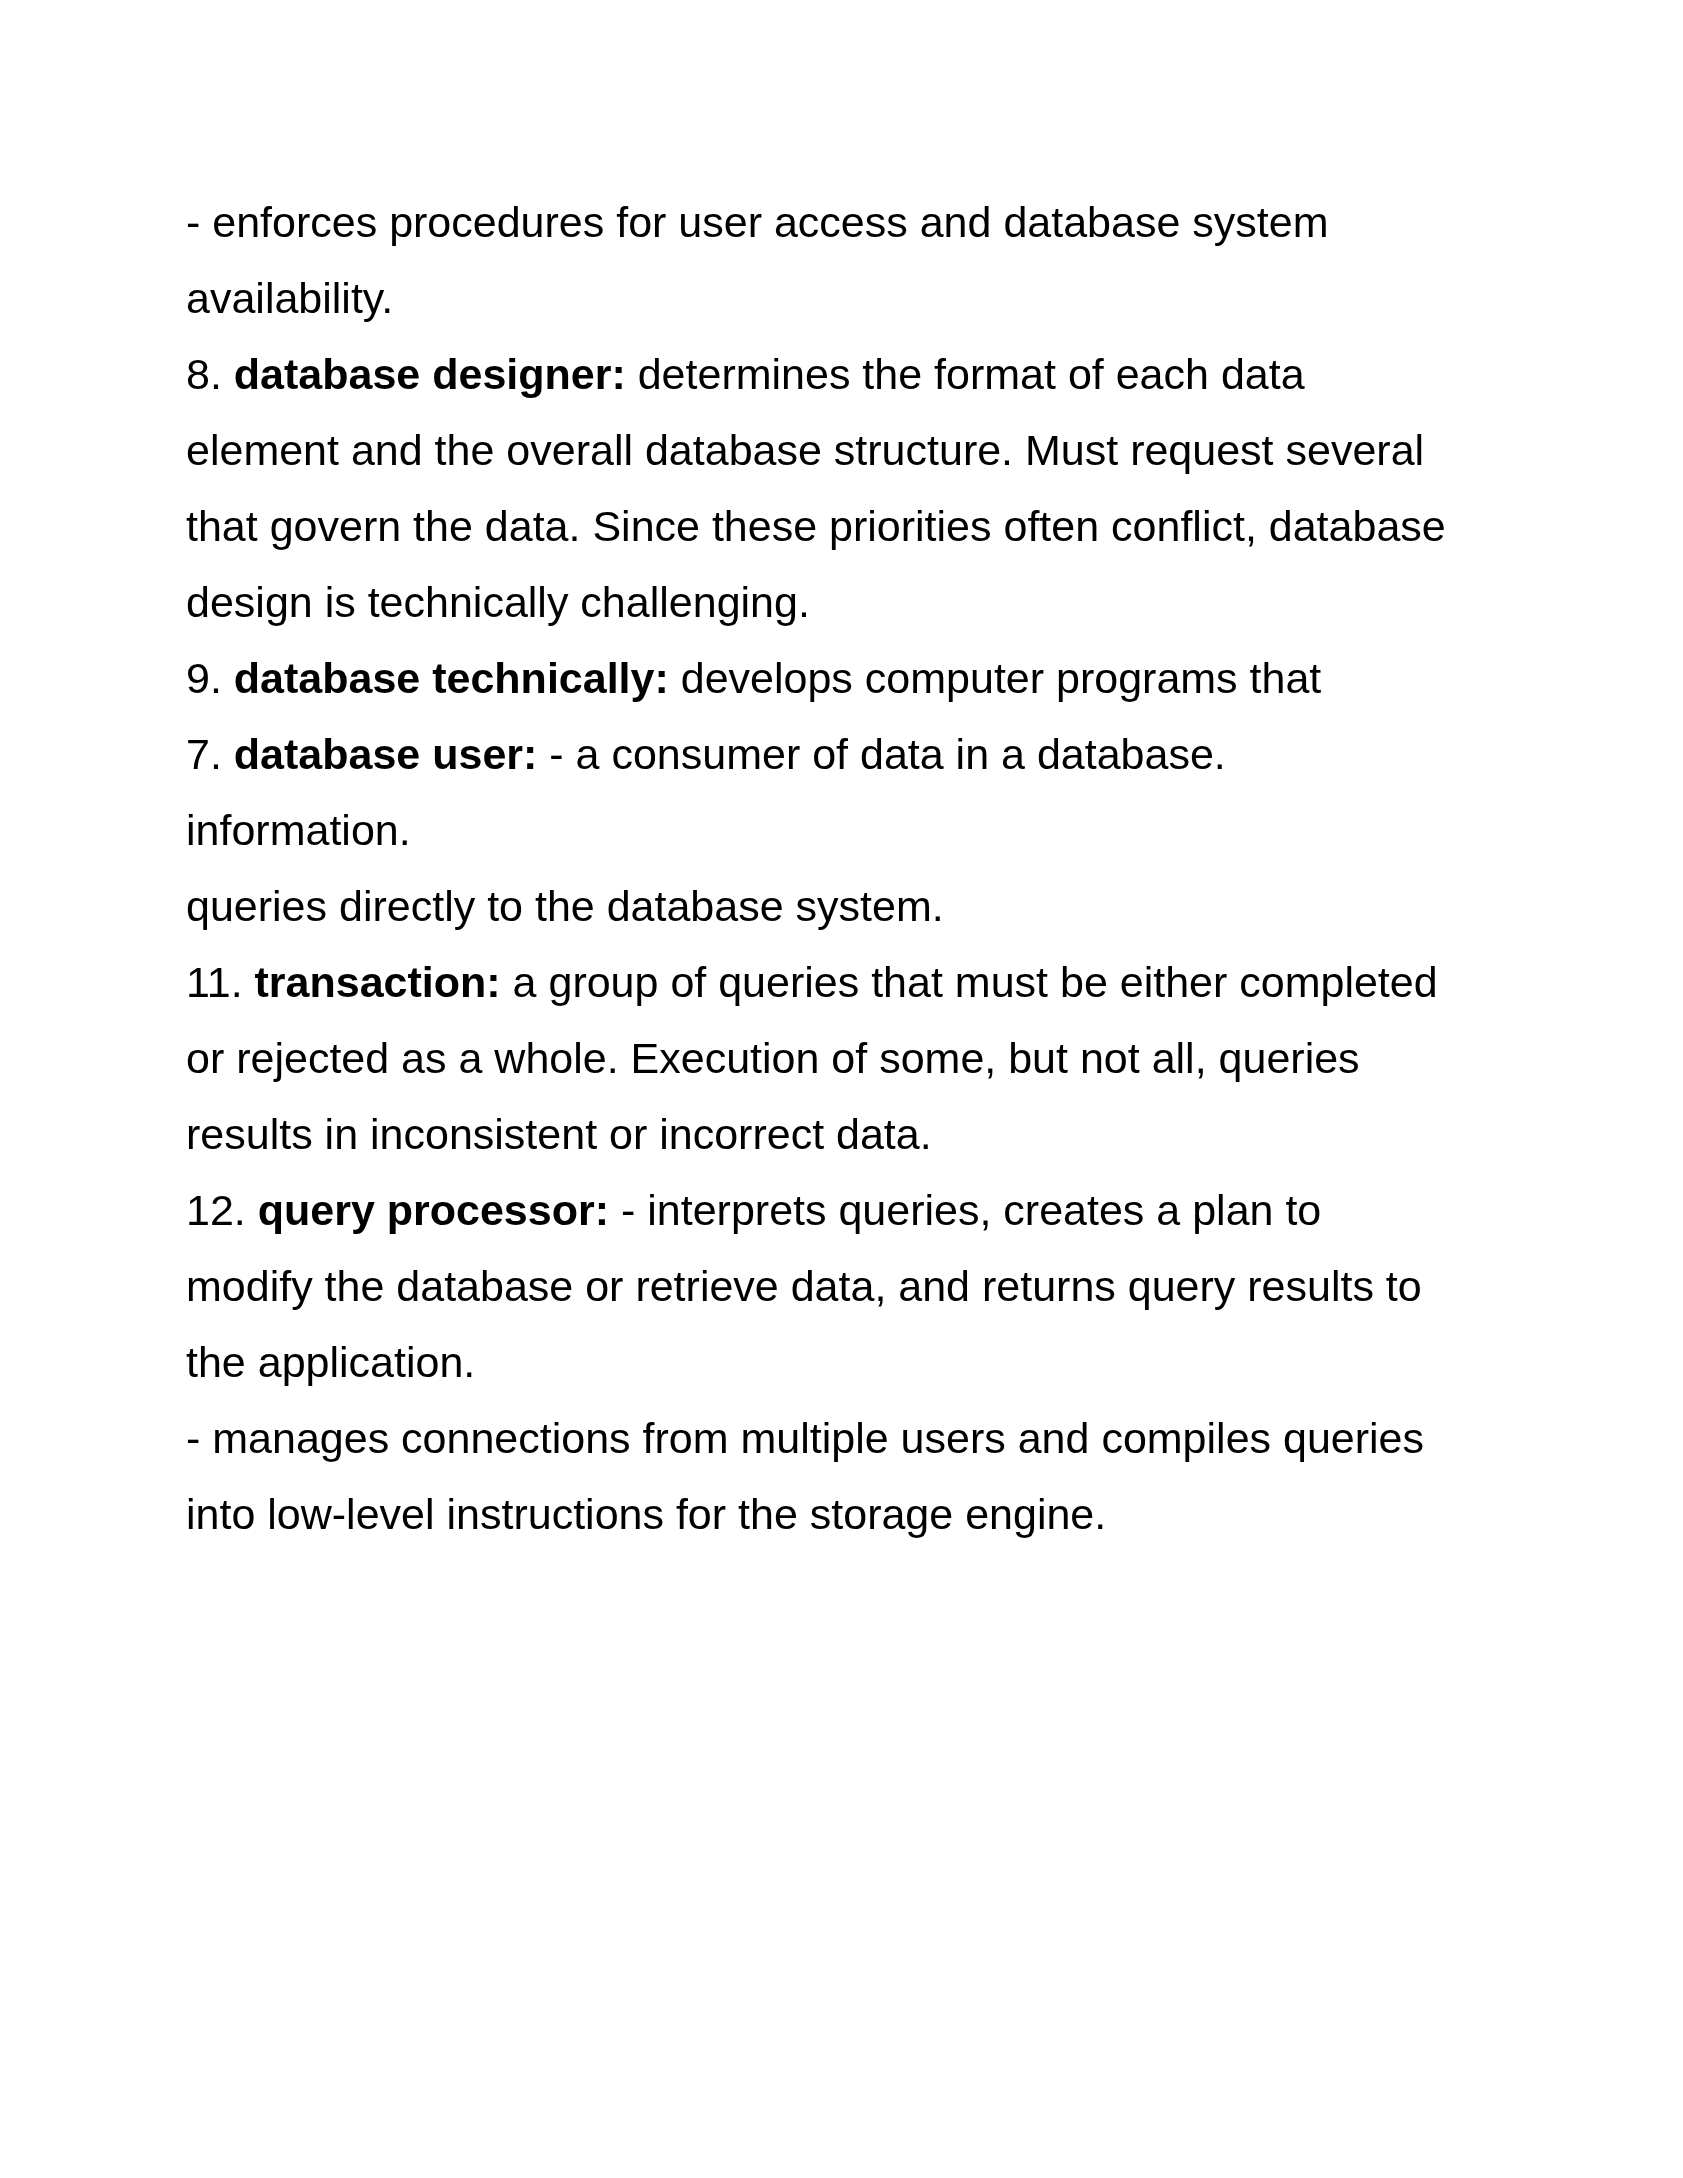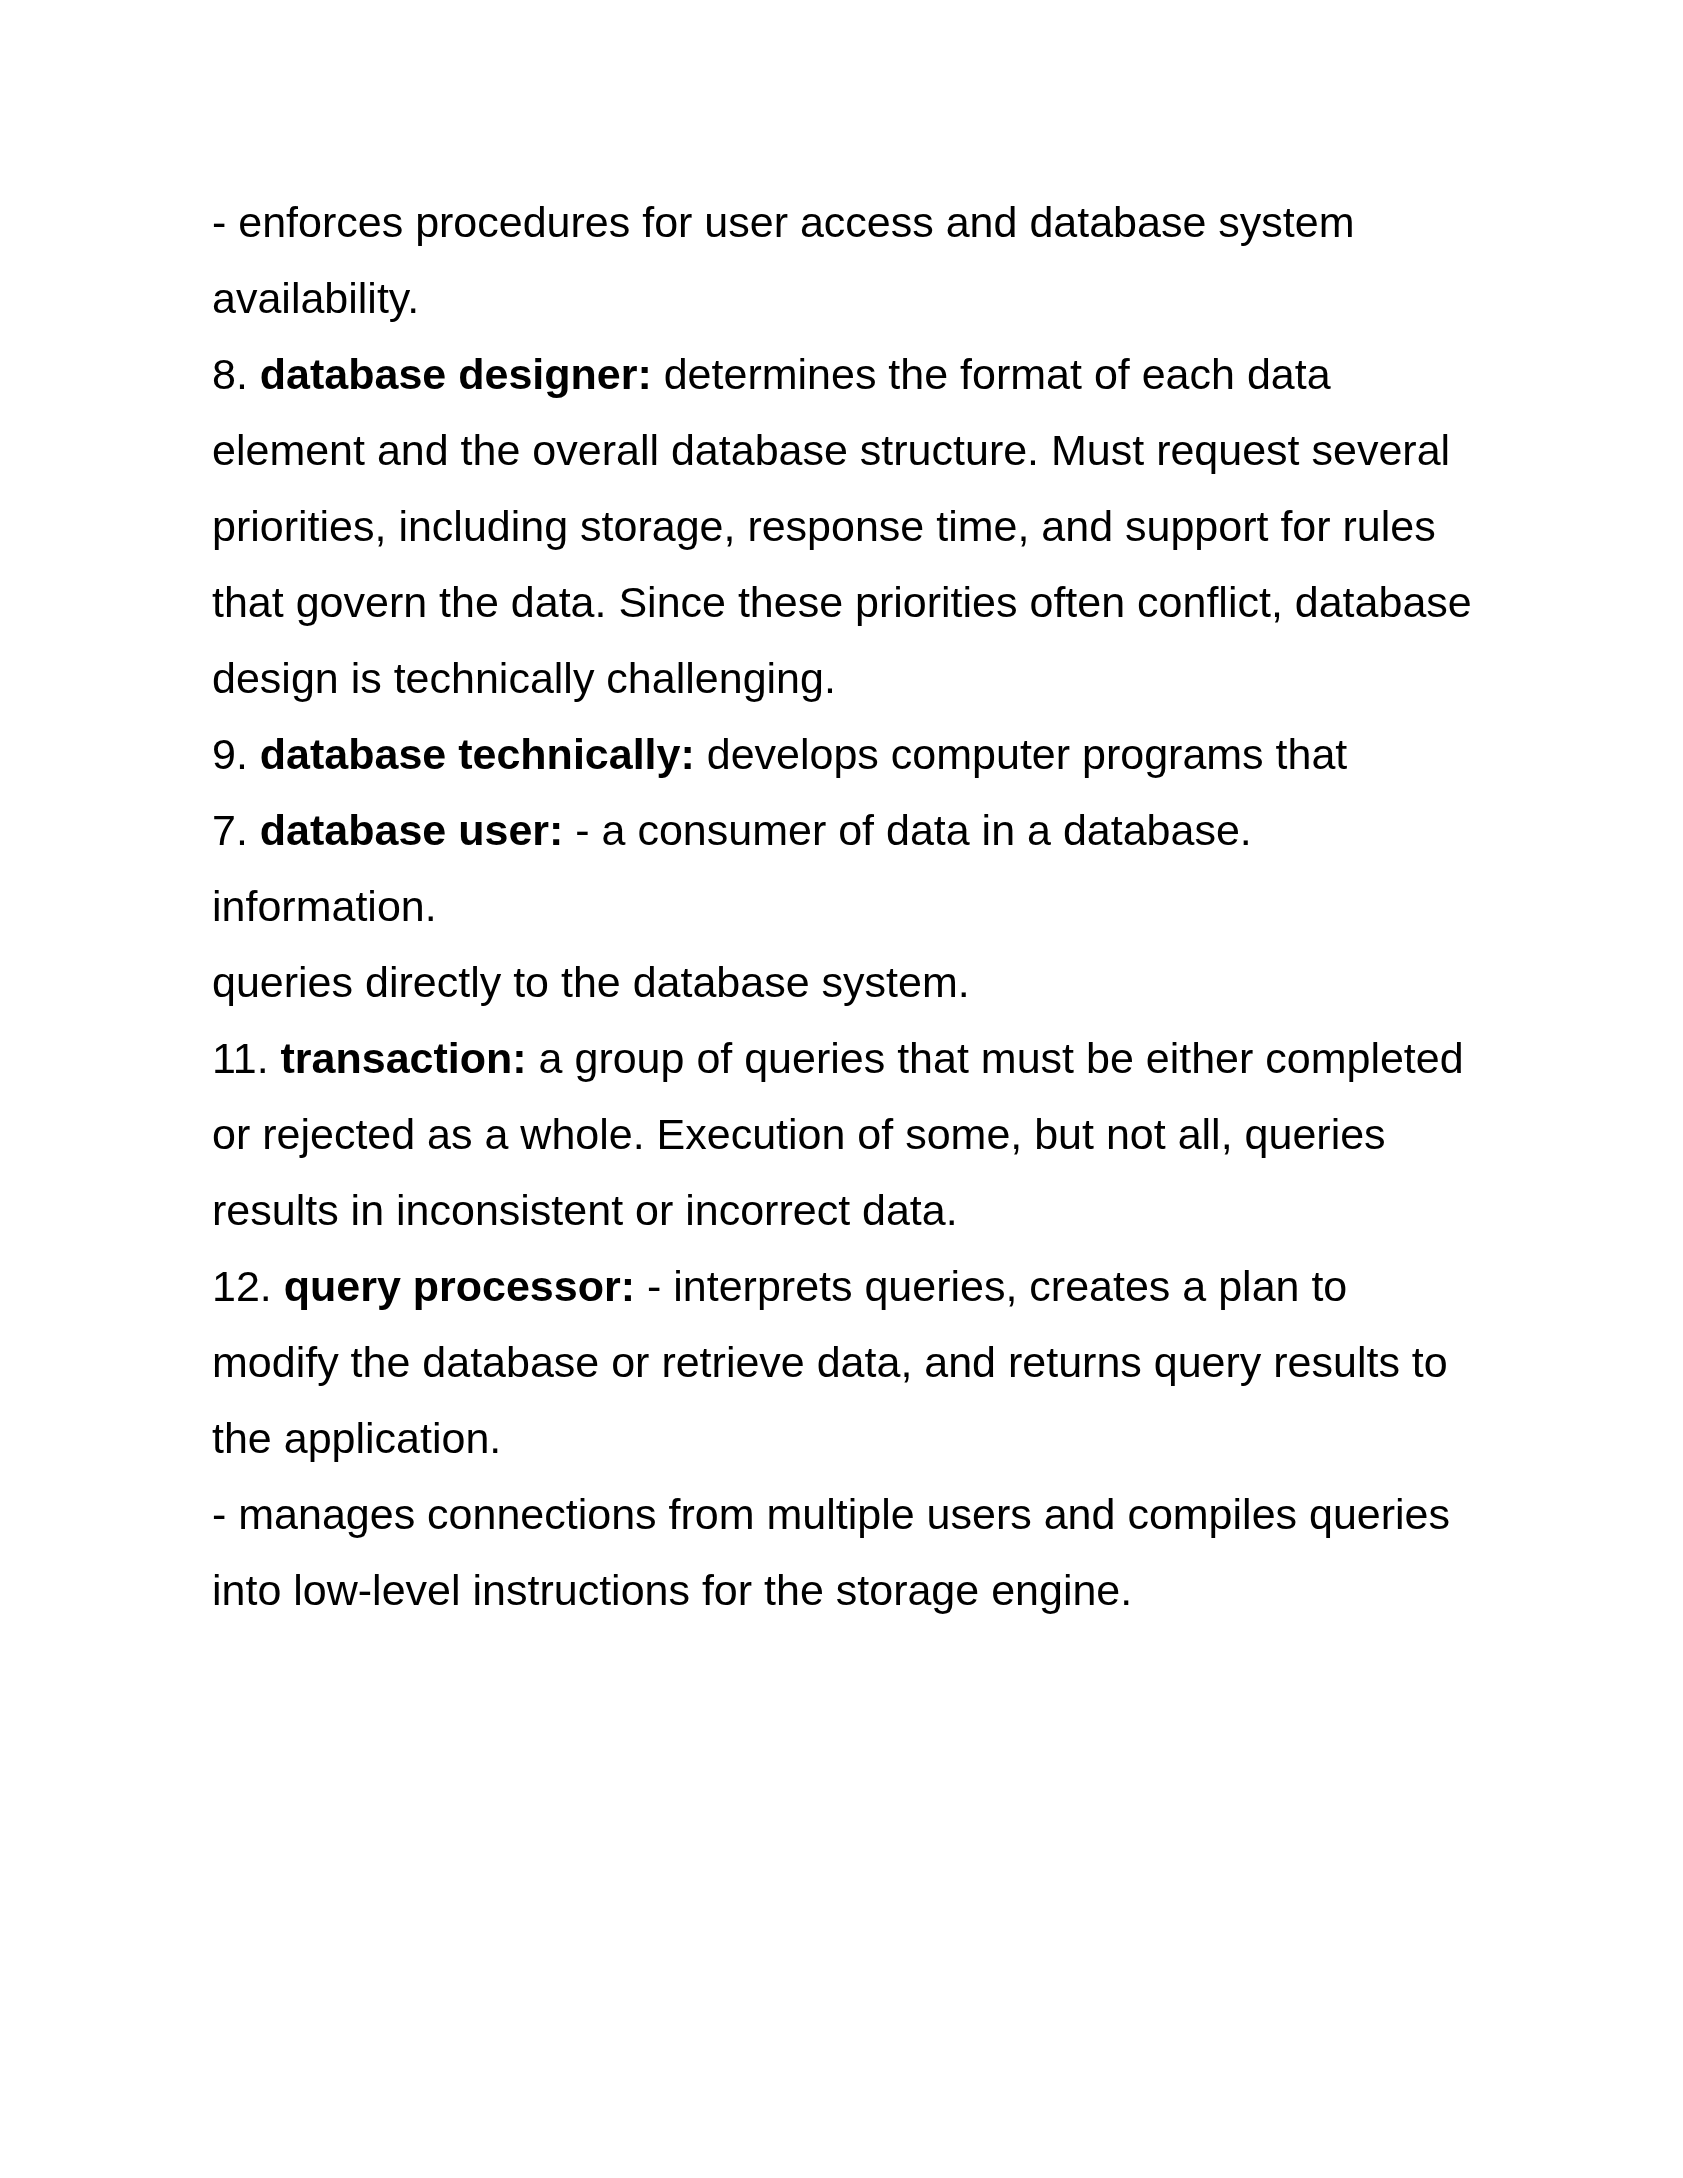--- a/index.html
+++ b/index.html
@@ -8,21 +8,21 @@
       background: #ffffff;
     }
     body {
       width: 1683px;
       height: 2178px;
       position: relative;
       overflow: hidden;
     }
     .page {
       position: absolute;
-      left: 212px;
+      left: 186px;
       top: 184px;
       width: 1307px;
       font-family: "Liberation Sans", sans-serif;
       font-size: 43px;
       line-height: 76px;
       color: #000000;
     }
     .line {
       display: block;
       white-space: nowrap;
@@ -38,21 +38,20 @@
 <div class="page">
 
   <div>
     <span class="line">- enforces procedures for user access and database system</span>
     <span class="line">availability.</span>
   </div>
 
   <div>
     <span class="line"><span>8.</span> <span class="term">database designer:</span><span> determines the format of each data</span></span>
     <span class="line">element and the overall database structure. Must request several</span>
-    <span class="line">priorities, including storage, response time, and support for rules</span>
     <span class="line">that govern the data. Since these priorities often conflict, database</span>
     <span class="line">design is technically challenging.</span>
   </div>
 
   <div>
     <span class="line"><span>9.</span> <span class="term">database technically:</span><span> develops computer programs that</span></span>
   </div>
 
   <div>
     <span class="line"><span>7.</span> <span class="term">database user:</span><span> - a consumer of data in a database.</span></span>

